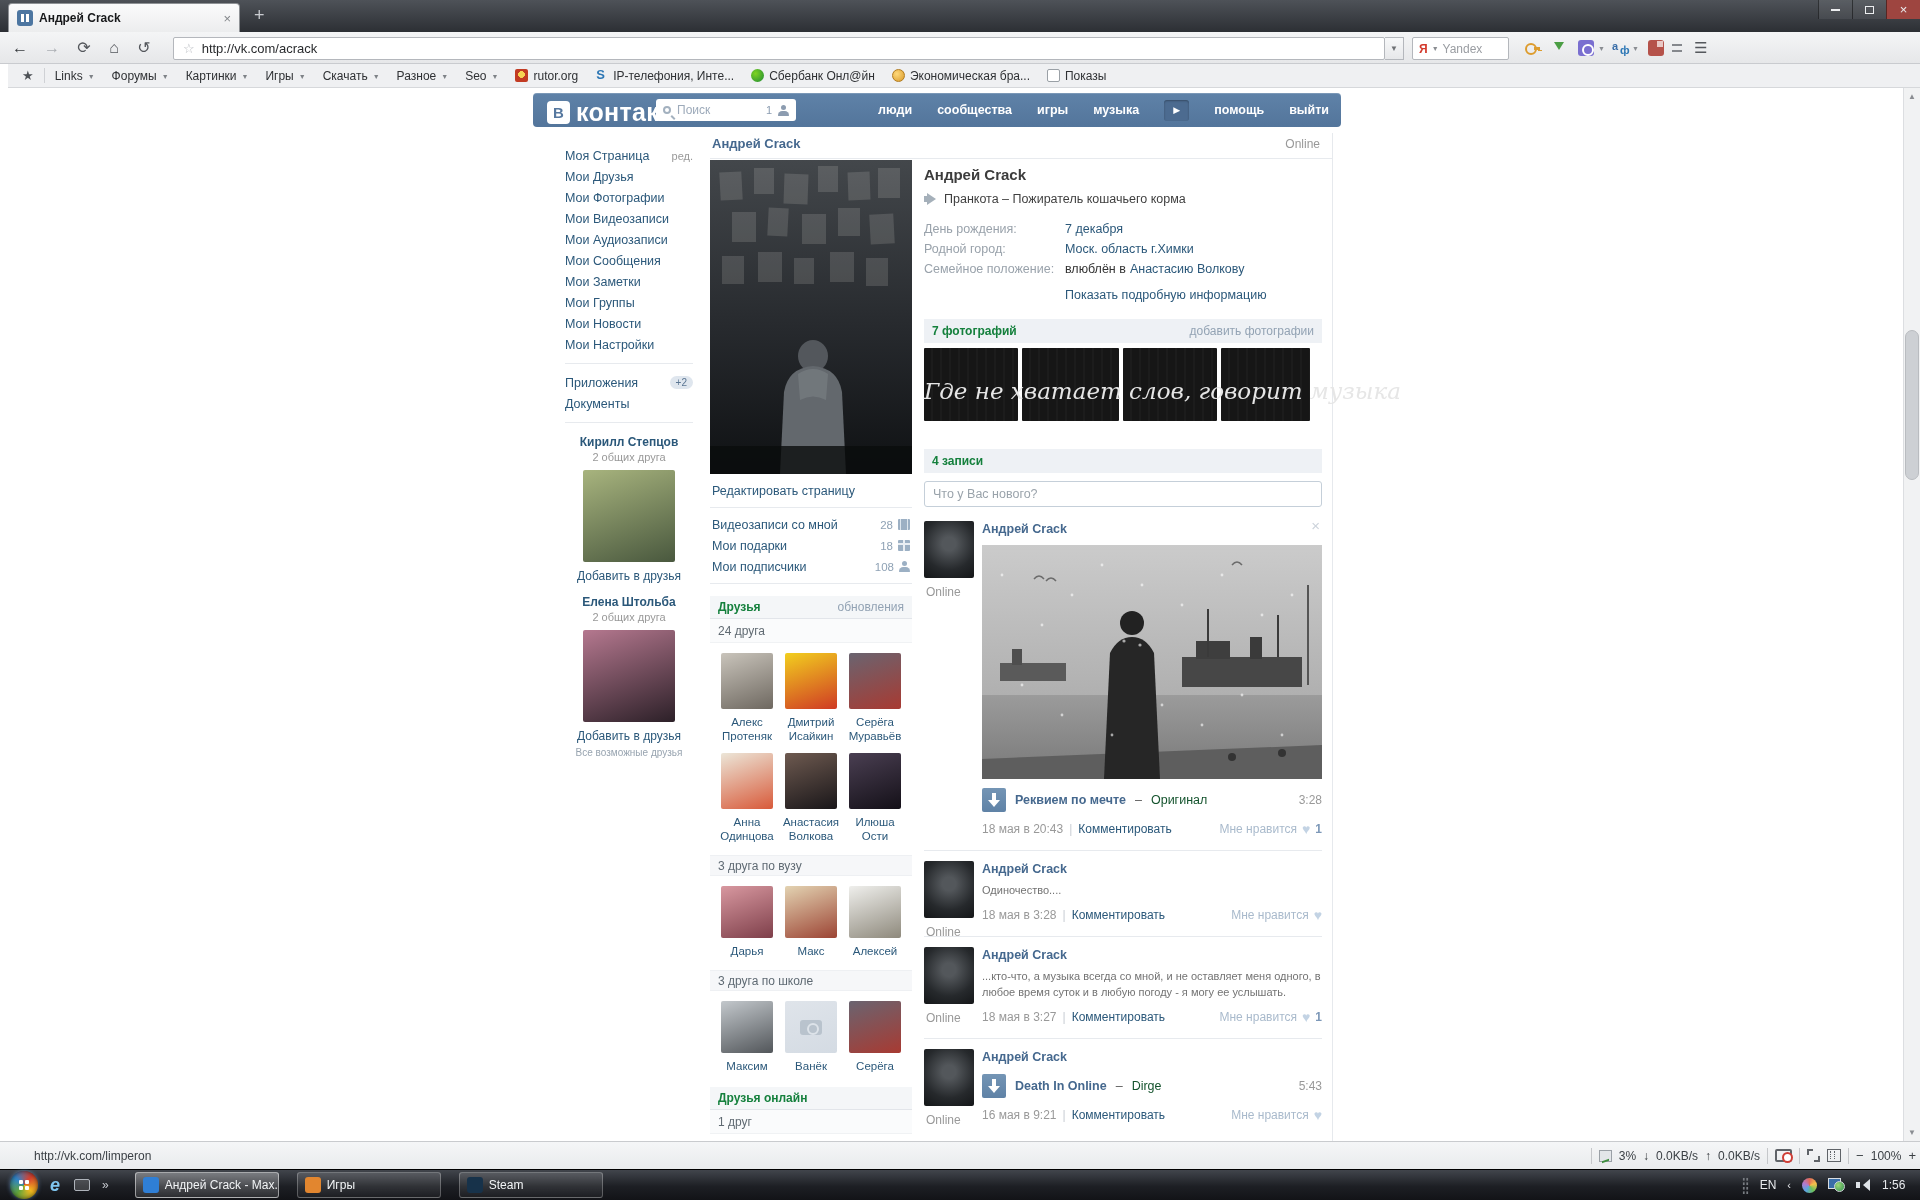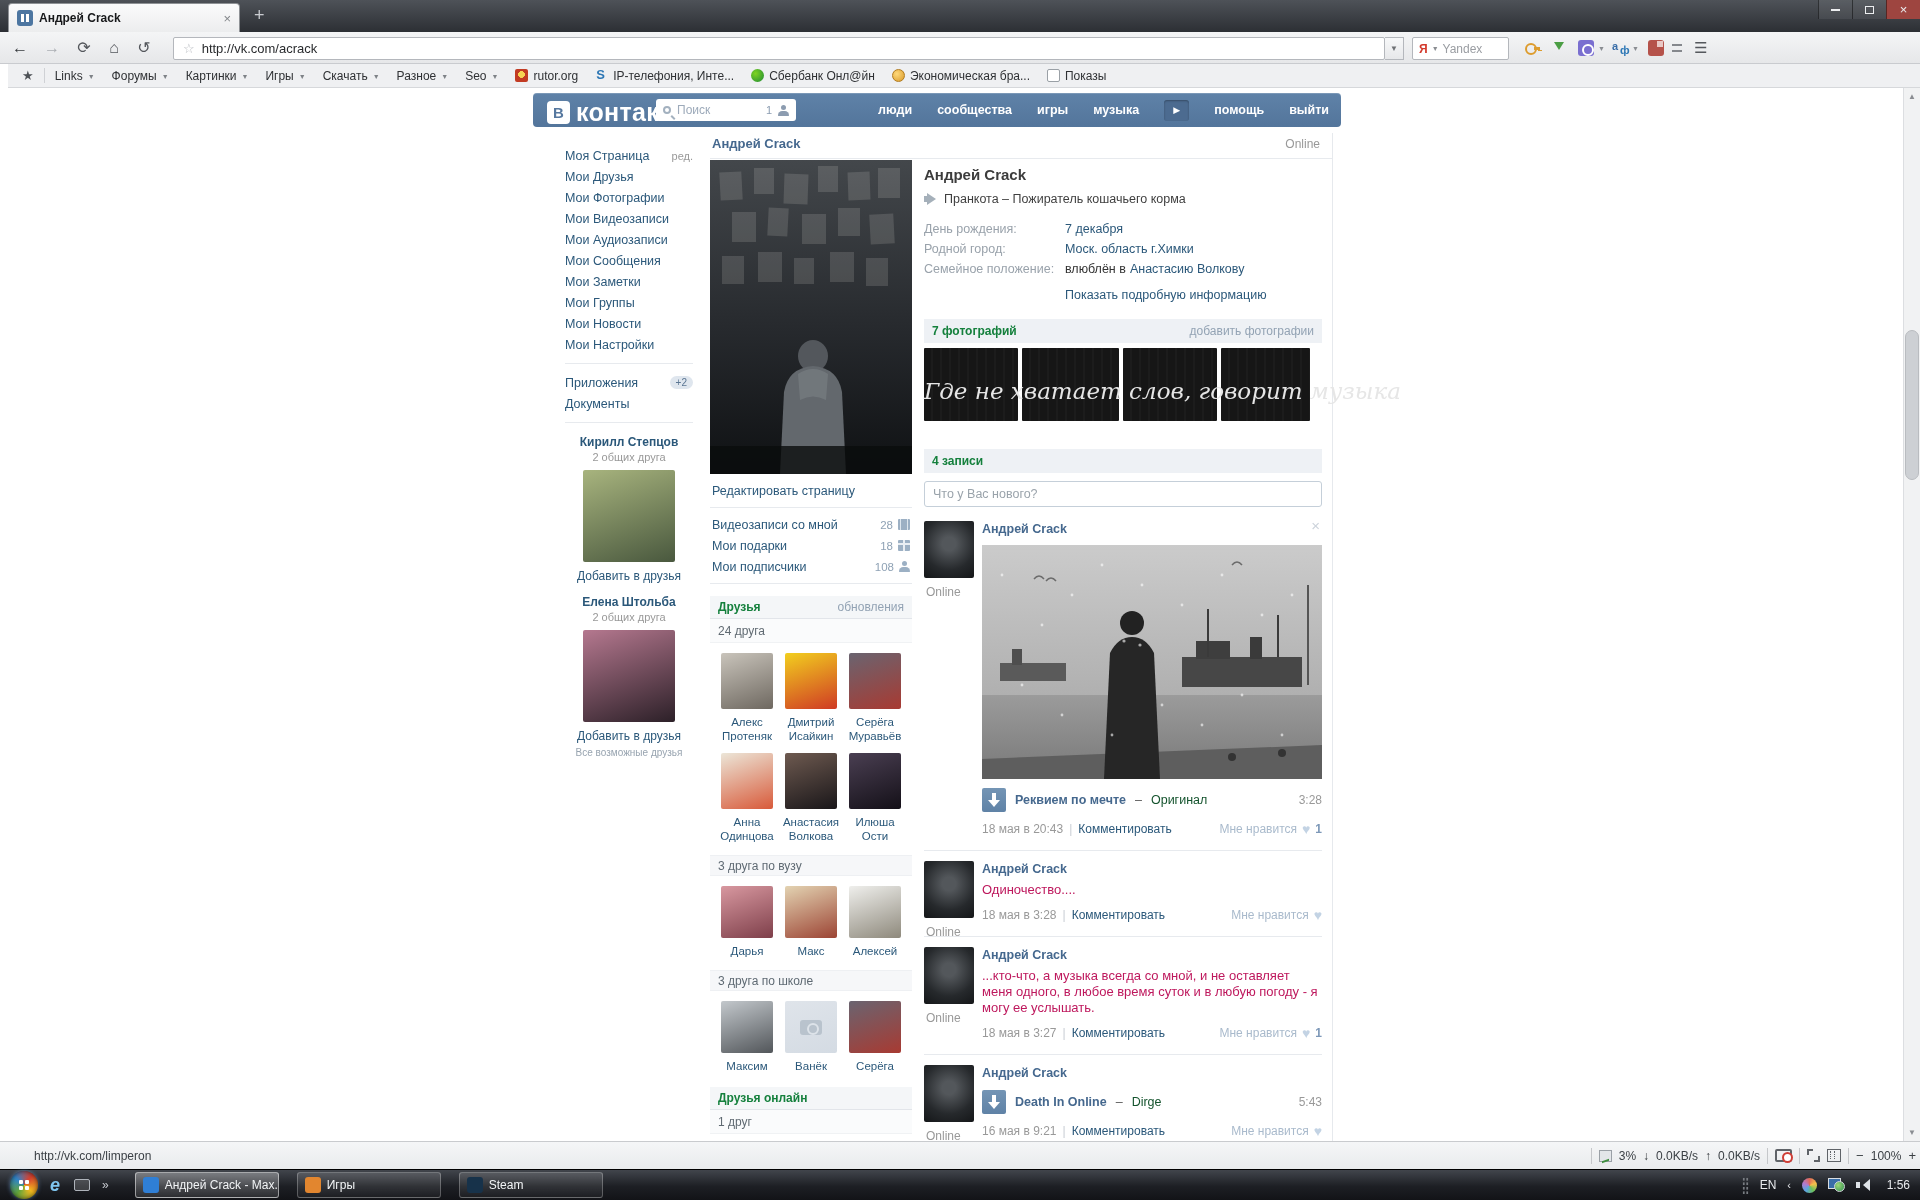--- a/index.html
+++ b/index.html
@@ -176,21 +176,21 @@
 .post-close::before{content:"×"}
 .post-photo{margin-top:8px;width:340px;height:234px;display:block;cursor:pointer}
 .audio-row{display:flex;align-items:center;gap:9px;margin-top:9px;font-size:12.5px}
 .audio-btn{width:24px;height:24px;border-radius:2px;background:linear-gradient(#7495b5,#5f82a6);position:relative;flex:none;cursor:pointer}
 .audio-btn::before{content:"";position:absolute;left:10px;top:5px;width:4px;height:7px;background:#fff}
 .audio-btn::after{content:"";position:absolute;left:6px;top:12px;border:6px solid transparent;border-top:7px solid #fff}
 .audio-title{color:#45688e;font-weight:bold}
 .audio-dash{color:#555}
 .audio-artist{color:#14532d}
 .audio-dur{margin-left:auto;color:#999;font-size:12px}
-.post-text{margin-top:5px;font-size:13px;color:#be185d;line-height:16px;max-width:340px}
+.post-text{margin-top:5px;font-size:11px;color:#737373;line-height:16px;max-width:340px}
 .post-foot{display:flex;align-items:center;margin-top:10px;font-size:12px}
 .post-date{color:#999}
 .foot-sep{color:#c9ced4;margin:0 6px}
 .comment-link{color:#2b587a}
 .like-box{margin-left:auto;display:flex;align-items:center;gap:5px;color:#a9bacc;cursor:pointer}
 .heart-icon{color:#c3d3e4;font-size:14px;line-height:12px}
 .heart-icon::before{content:"♥"}
 .like-count{color:#7d98b8;font-weight:bold}
 
 
@@ -235,21 +235,21 @@
 .grip{width:7px;height:17px;background-image:radial-gradient(#787c82 1px,transparent 1.3px);background-size:3.5px 4.5px}
 .tray-chev{color:#dfe2e6;font-size:11px;cursor:pointer}
 .tray-chev::before{content:"‹"}
 .ball-icon{width:15px;height:15px;border-radius:50%;background:conic-gradient(#e06a5a,#f5c04a,#6cc05a,#5aa5e0,#b07ad0,#e06a5a);cursor:pointer}
 .net-icon{width:17px;height:14px;position:relative;cursor:pointer}
 .net-icon::before{content:"";position:absolute;left:0;top:0;width:11px;height:9px;border:1.5px solid #d9dde2;background:#3a6ea8}
 .net-icon::after{content:"";position:absolute;right:0;bottom:0;width:9px;height:9px;border-radius:50%;background:radial-gradient(circle at 35% 35%,#9fd97a,#2e8f4e);border:1px solid #cfd3d8}
 .spk-icon{width:15px;height:14px;position:relative;cursor:pointer}
 .spk-icon::before{content:"";position:absolute;left:0;top:4px;width:4px;height:6px;background:#dfe3e8}
 .spk-icon::after{content:"";position:absolute;left:1px;top:1px;border:6px solid transparent;border-right:7px solid #dfe3e8}
-.clock{min-width:28px;text-align:right}
+.clock{min-width:28px;text-align:left}
 </style>
 </head>
 <body>
 
 <div class="screen">
 
   <div class="tabbar">
     <div class="tab">
       <span class="favicon"></span>
       <span class="tab-title">Андрей Crack</span>

